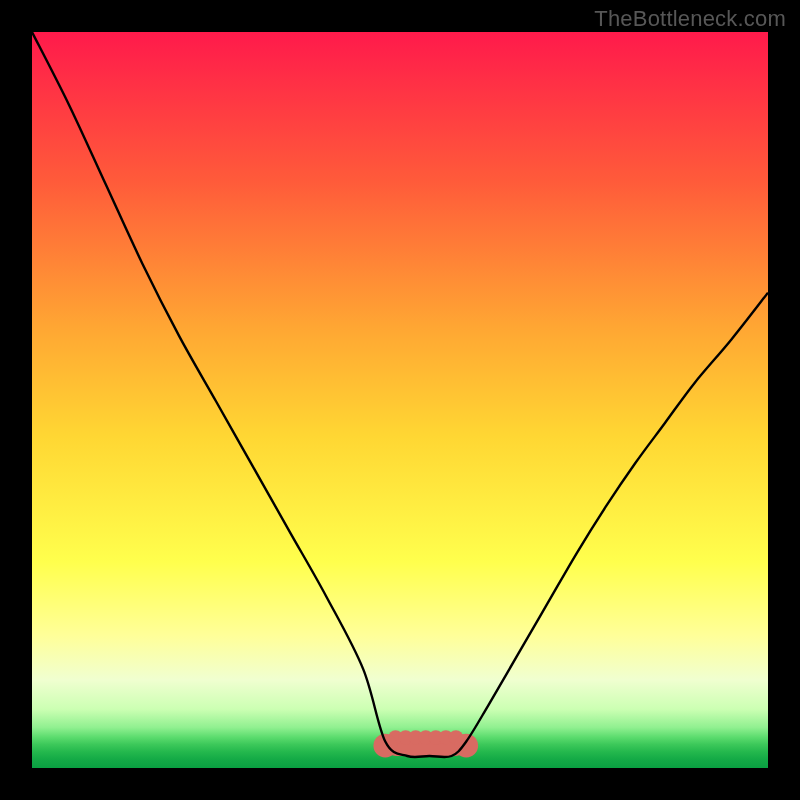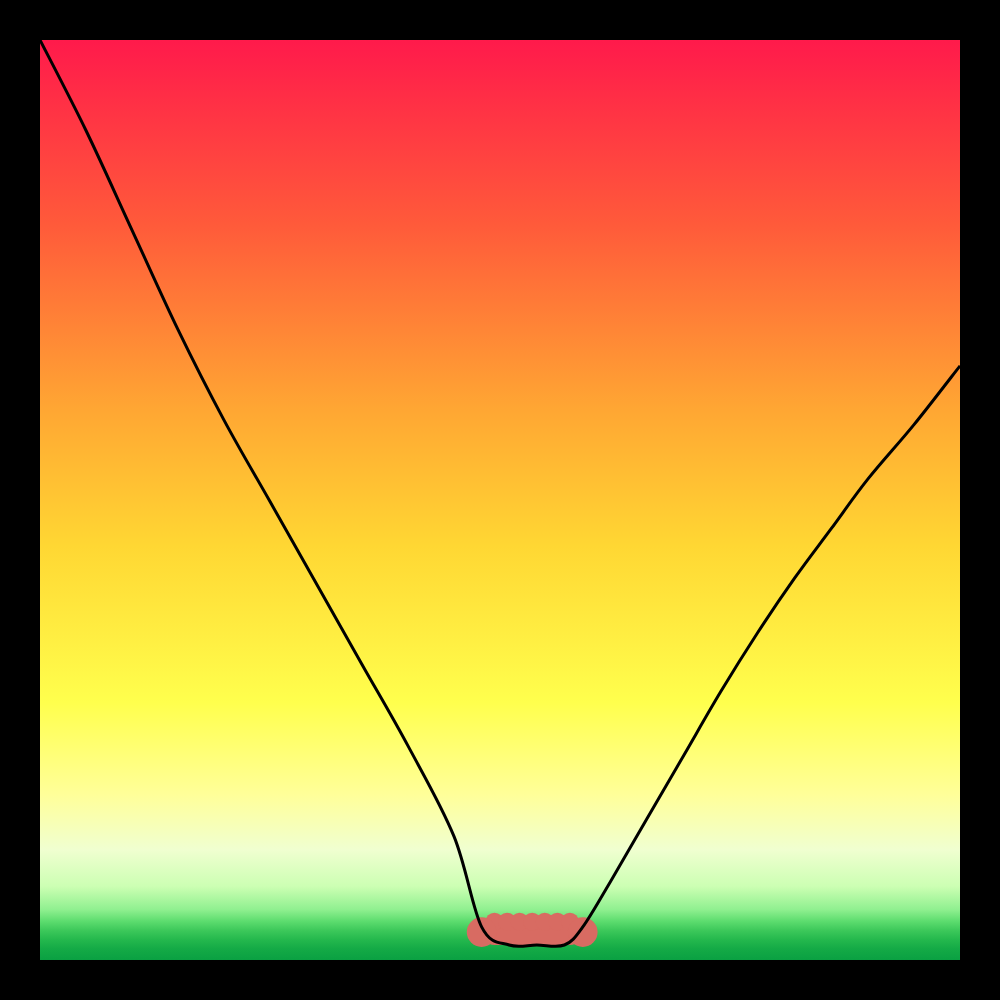--- a/index.html
+++ b/index.html
@@ -5,20 +5,21 @@
 html,body{margin:0;padding:0;width:800px;height:800px;overflow:hidden;background:#000}
 .frame{position:relative;width:800px;height:800px;background:#000}
 .plot{position:absolute;left:32px;top:32px;width:736px;height:736px}
 .watermark{position:absolute;top:6px;right:14px;font:22px Arial,Helvetica,sans-serif;color:#575757;letter-spacing:.2px}
 svg{position:absolute;inset:0}
 </style>
 </head>
 <body>
 
 <div class="frame">
+  <div class="watermark">TheBottleneck.com</div>
   <div class="plot">
     <svg viewBox="0 0 736 736" preserveAspectRatio="none">
       <defs>
         <linearGradient id="bg" x1="0" y1="0" x2="0" y2="1">
             <stop offset="0" stop-color="#ff1a4b"></stop>
             <stop offset="0.2" stop-color="#ff5a3a"></stop>
             <stop offset="0.4" stop-color="#ffa633"></stop>
             <stop offset="0.55" stop-color="#ffd733"></stop>
             <stop offset="0.72" stop-color="#ffff4d"></stop>
             <stop offset="0.82" stop-color="#ffff99"></stop>

